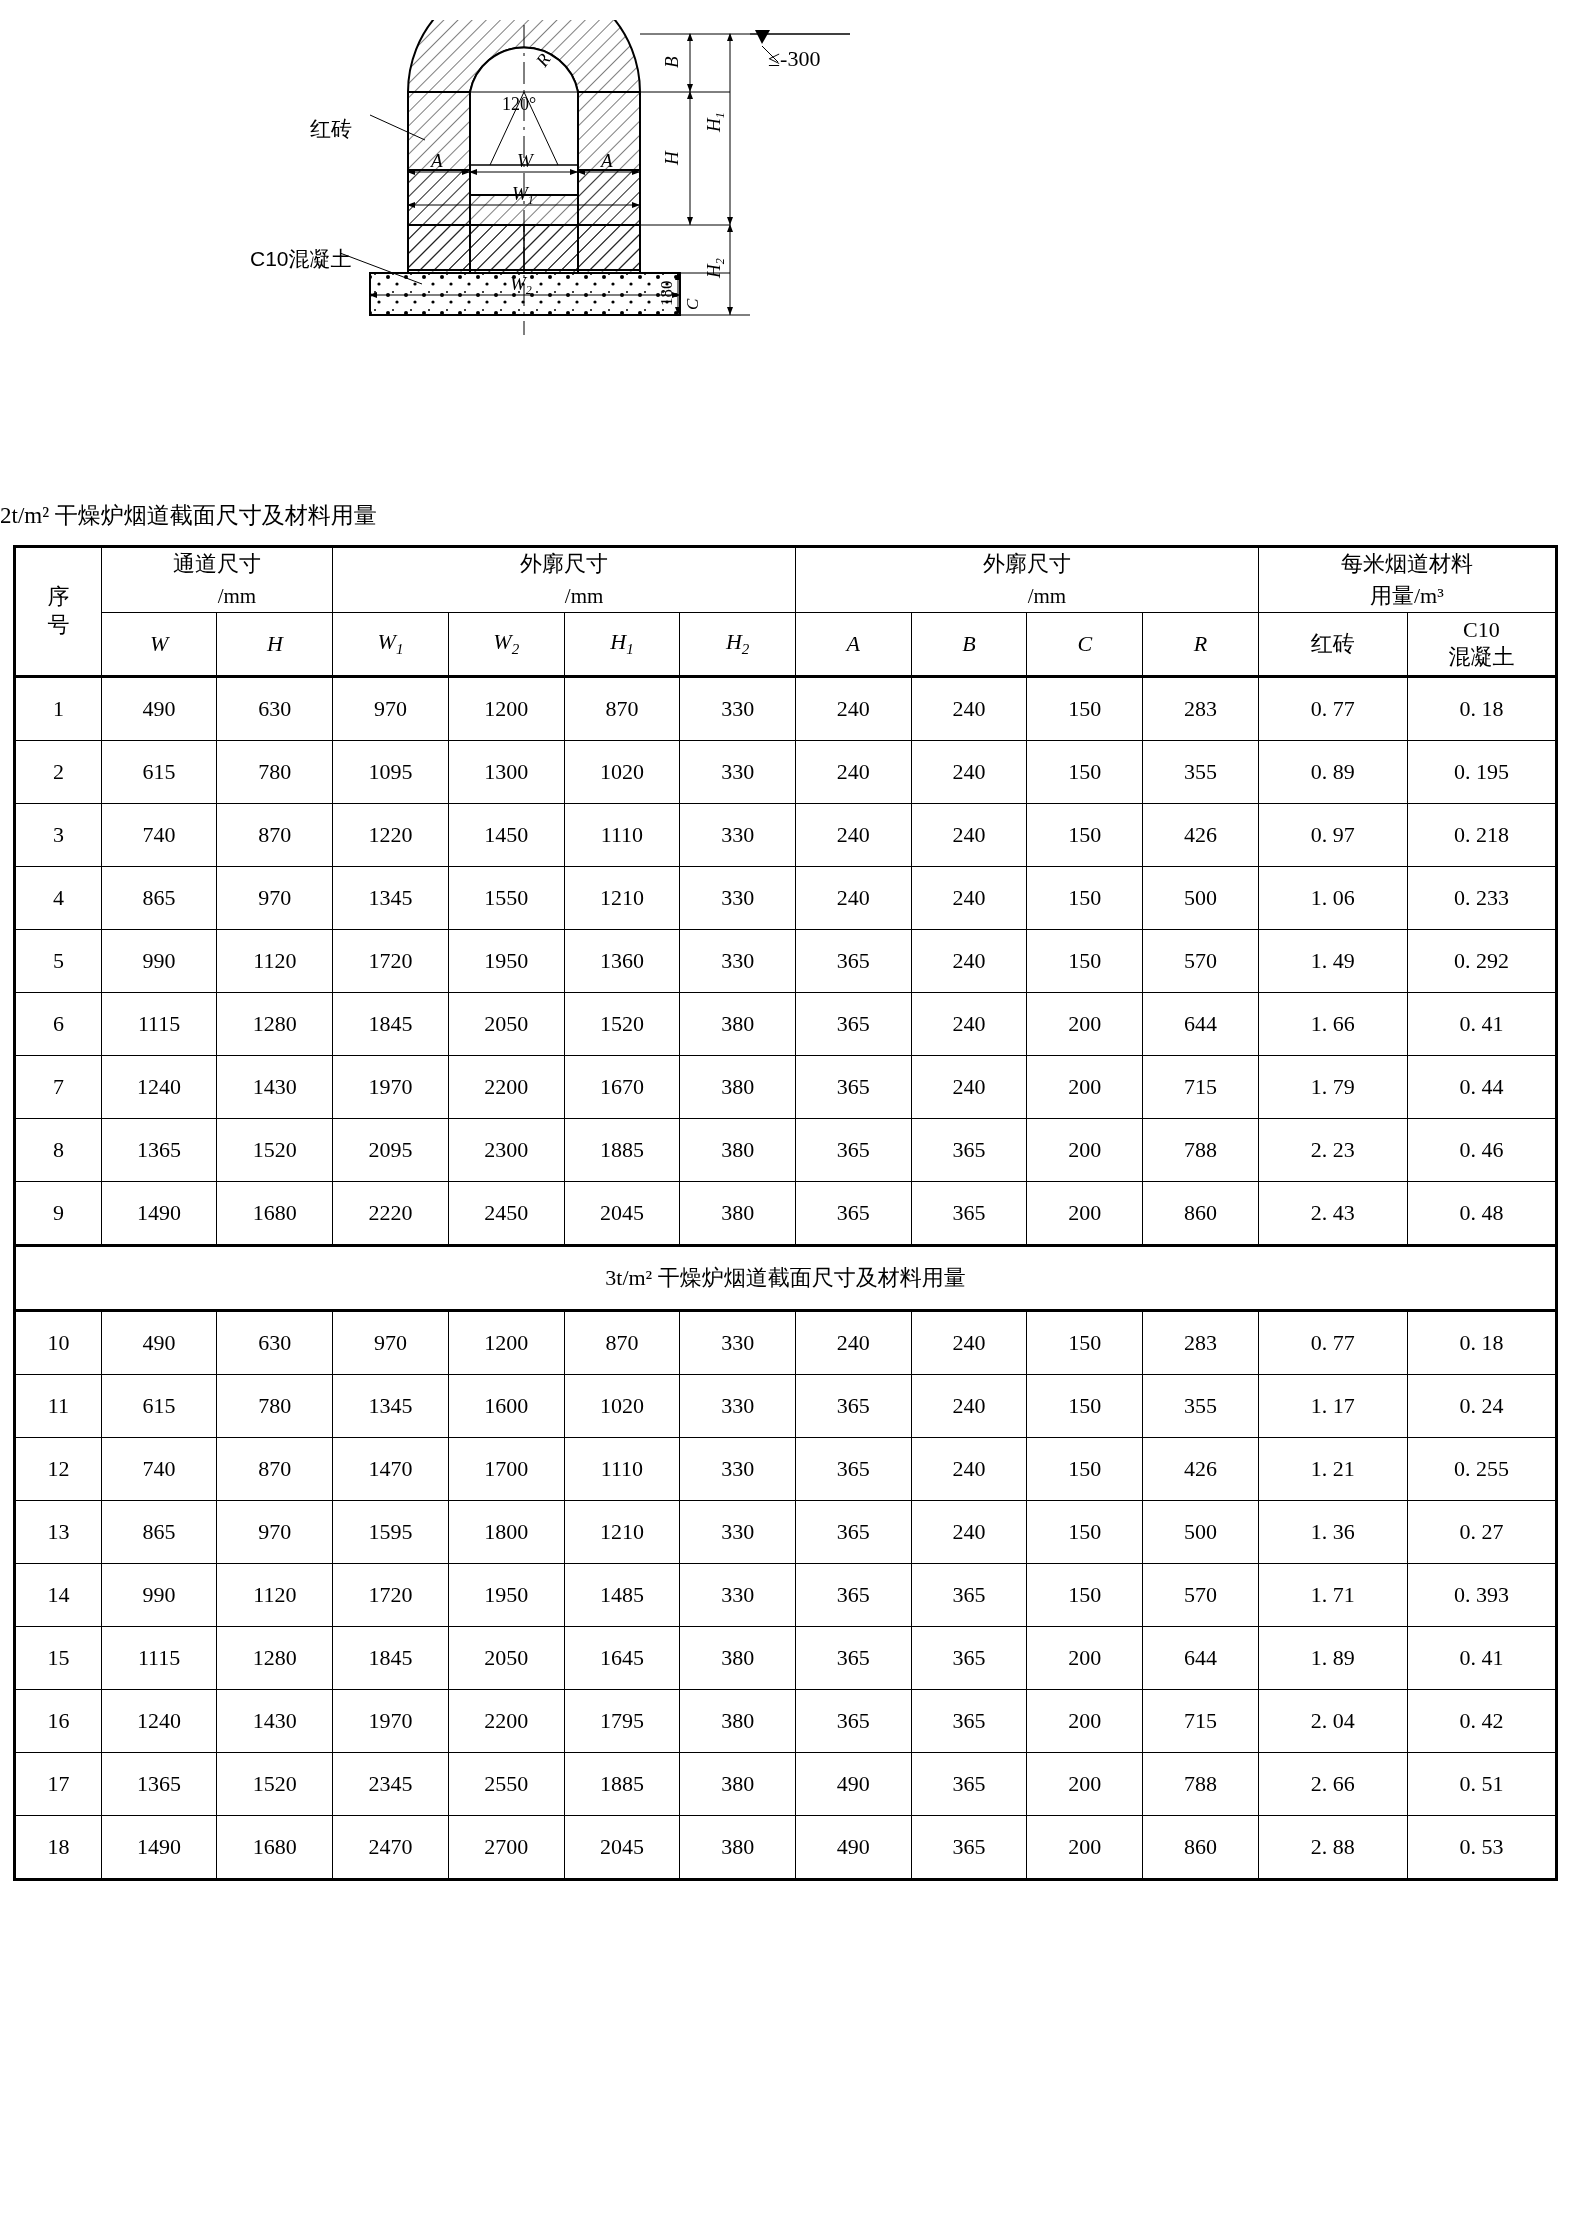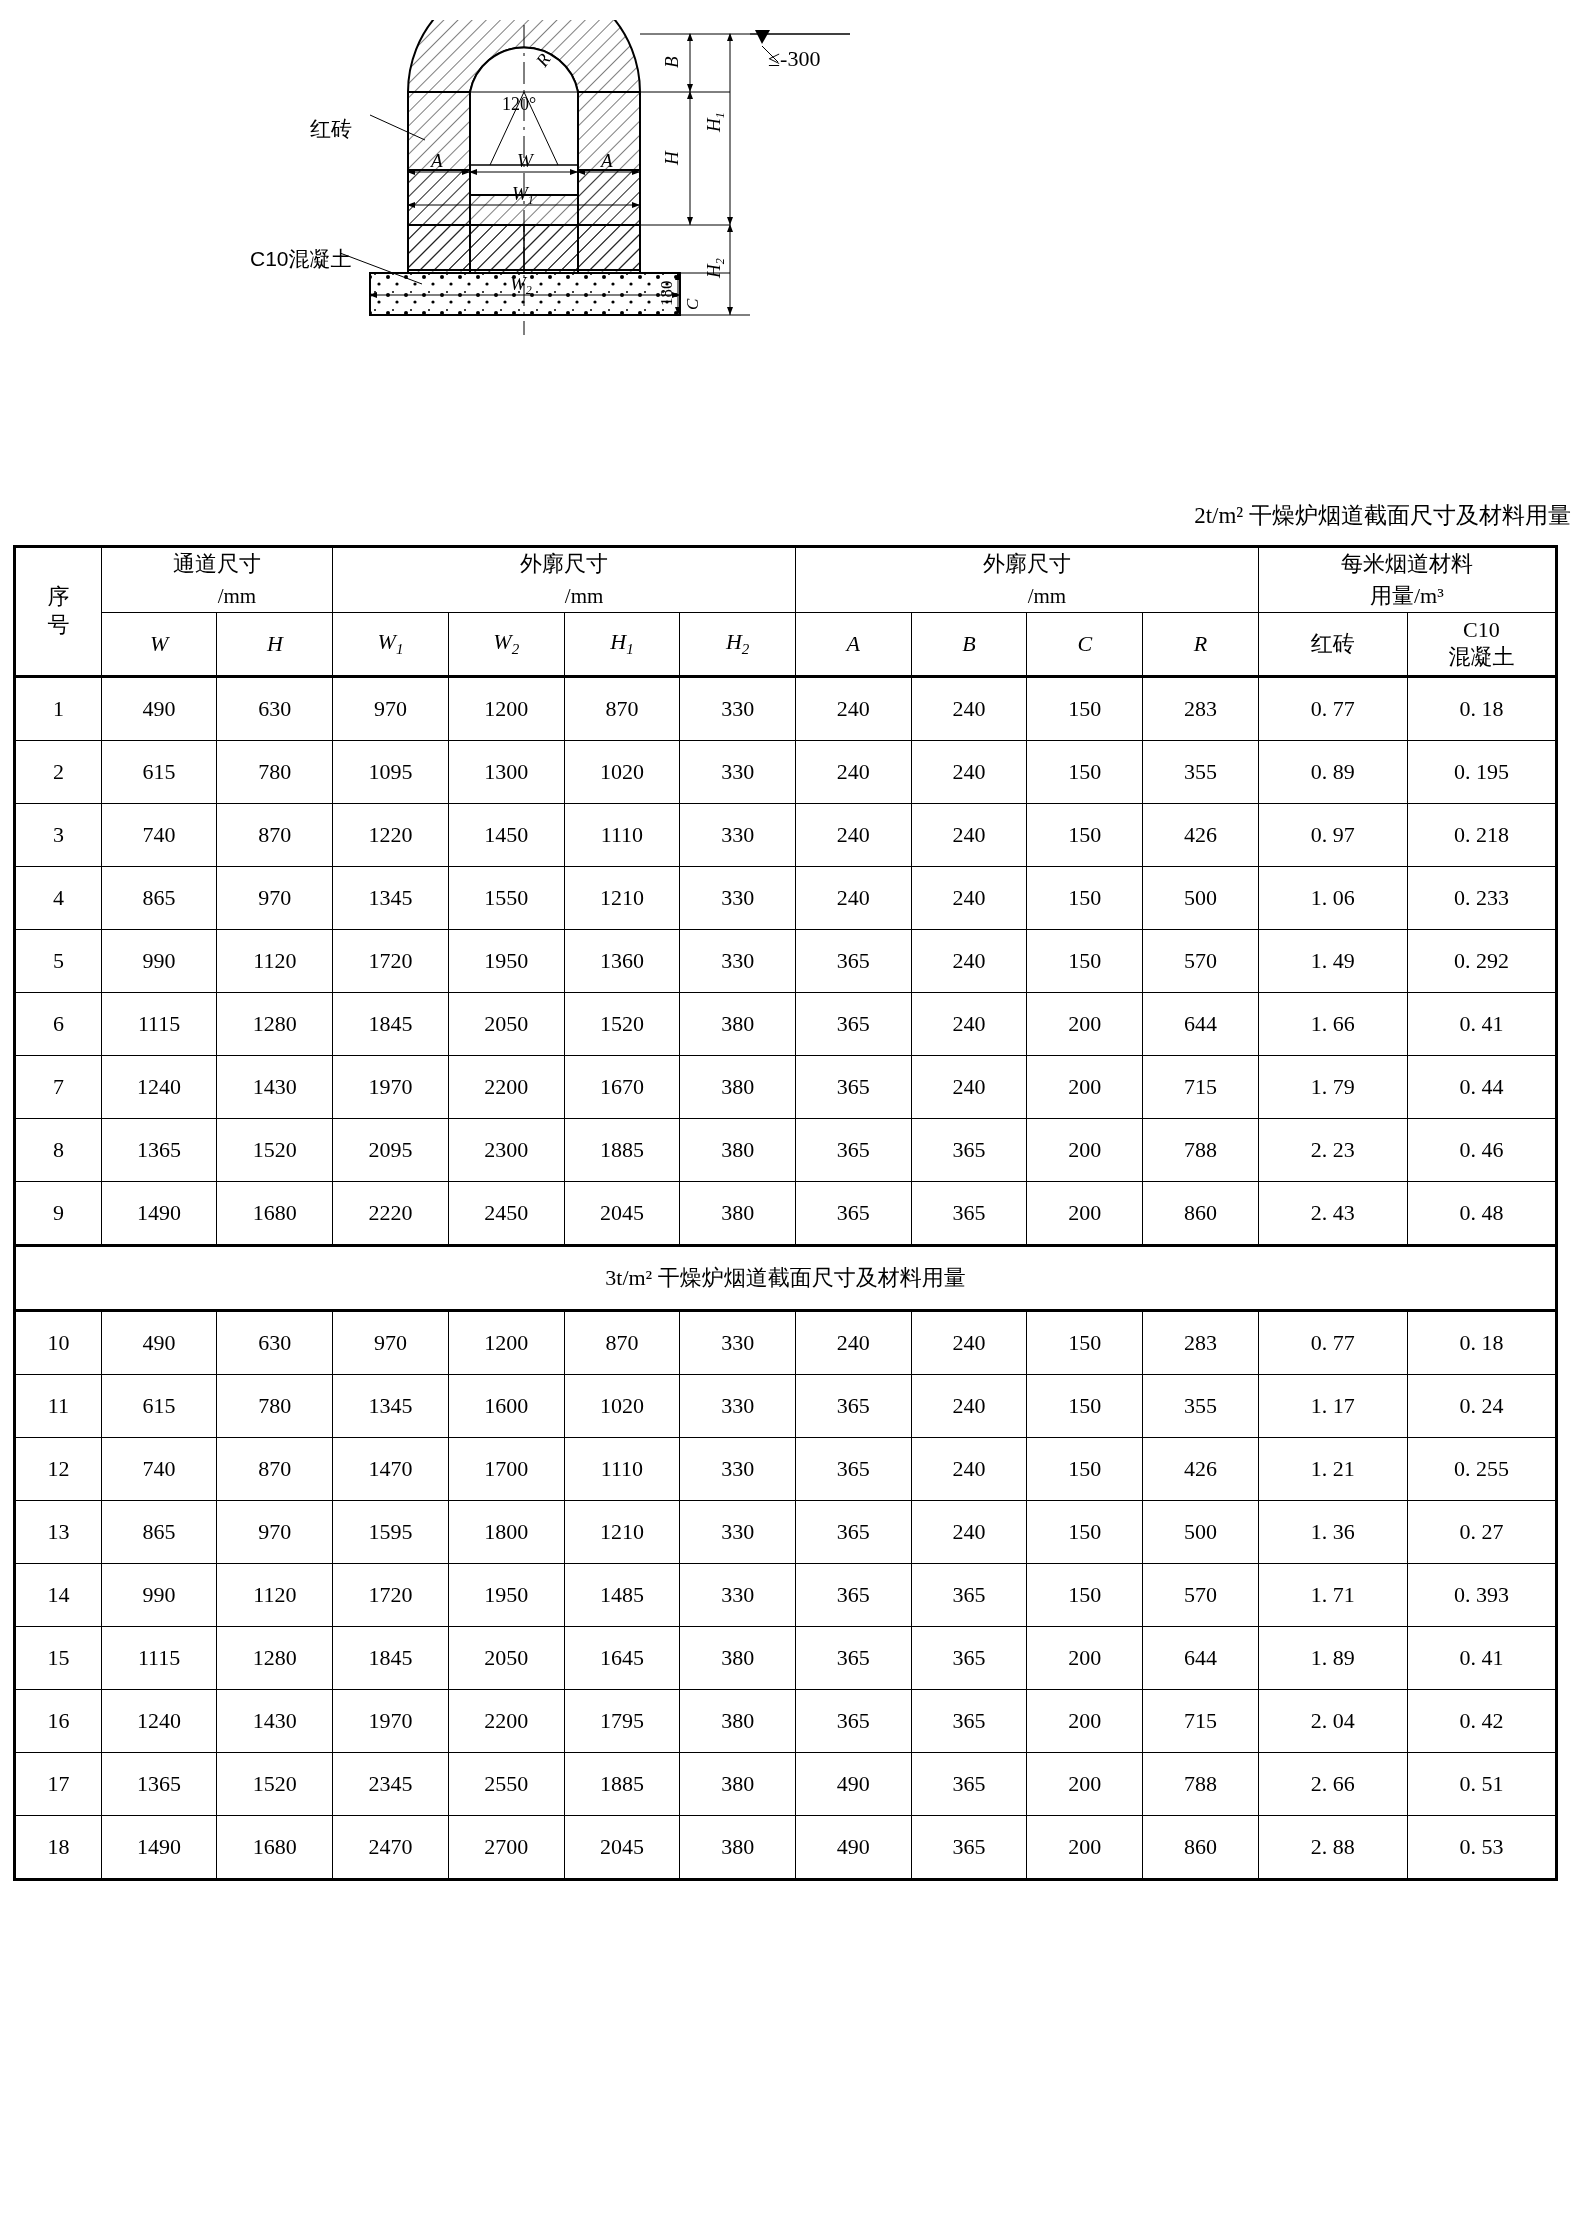--- a/index.html
+++ b/index.html
@@ -30,21 +30,21 @@
     position:absolute;
     font-family:"Liberation Sans", sans-serif;
     font-size:21px;
     white-space:nowrap;
   }
   #lbl-red{left:-20px;top:95px;}
   #lbl-c10{left:-80px;top:225px;text-align:center;}
 
   
   .caption{
-    text-align:right;
+    text-align:left;
     font-size:23px;
     font-family:"Liberation Serif", serif;
     margin:0 0 14px 0;
   }
 
   
   table.main{
     border-collapse:collapse;
     width:1545px;
     margin:0 auto;

